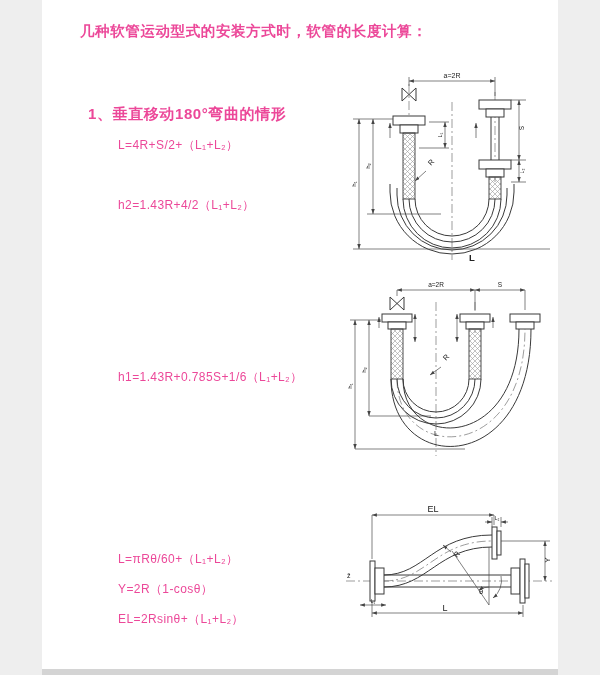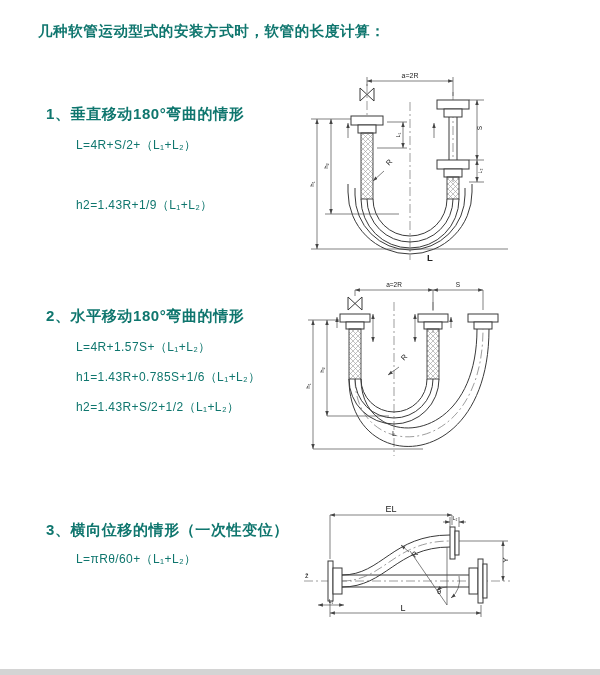--- a/index.html
+++ b/index.html
@@ -1,18 +1,18 @@
 <!DOCTYPE html>
 <html><head>
 <meta charset="utf-8">
 <style>
   html,body{margin:0;padding:0;background:#eee;}
   .page{
-    position:relative;width:600px;height:675px;background:#ffffff;
-    font-family:"Liberation Sans","DejaVu Sans",sans-serif;color:#0f766e;
+    position:relative;width:516px;height:675px;background:#ffffff;
+    font-family:"Liberation Sans","DejaVu Sans",sans-serif;color:#ec4899;
     overflow:hidden;margin:0 auto;
   }
   .title{position:absolute;left:38px;top:22px;font-size:14.5px;font-weight:600;letter-spacing:.6px;}
   .heading{position:absolute;left:46px;font-size:15px;font-weight:600;letter-spacing:.6px;}
   .formula{position:absolute;left:76px;font-size:12px;font-weight:500;letter-spacing:.4px;}
   svg.diag{position:absolute;}
   svg text{font-family:"Liberation Sans","DejaVu Sans",sans-serif;fill:#222;}
   .ol{stroke:#3a3a3a;stroke-width:1;fill:none;}
   .ol2{stroke:#3a3a3a;stroke-width:1;fill:#ffffff;}
   .dim{stroke:#4a4a4a;stroke-width:.7;fill:none;}
@@ -21,29 +21,27 @@
 </style>
 </head>
 <body>
 
 <div class="page">
 
   <div class="title">几种软管运动型式的安装方式时，软管的长度计算：</div>
 
   <div class="heading" style="top:105px">1、垂直移动180°弯曲的情形</div>
   <div class="formula" style="top:137px">L=4R+S/2+（L₁+L₂）</div>
-  <div class="formula" style="top:197px">h2=1.43R+1/9（L₁+L₂）</div>
-
-  <div class="heading" style="top:307px">2、水平移动180°弯曲的情形</div>
-  <div class="formula" style="top:339px">L=4R+1.57S+（L₁+L₂）</div>
+  <div class="formula" style="top:197px">h2=1.43R+4/2（L₁+L₂）</div>
+
   <div class="formula" style="top:369px">h1=1.43R+0.785S+1/6（L₁+L₂）</div>
-  <div class="formula" style="top:399px">h2=1.43R+S/2+1/2（L₁+L₂）</div>
-
-  <div class="heading" style="top:521px">3、横向位移的情形（一次性变位）</div>
+
   <div class="formula" style="top:551px">L=πRθ/60+（L₁+L₂）</div>
+  <div class="formula" style="top:581px">Y=2R（1-cosθ）</div>
+  <div class="formula" style="top:611px">EL=2Rsinθ+（L₁+L₂）</div>
 
   <svg class="diag" style="left:303px;top:64px" width="290" height="200" viewBox="0 0 290 200">
     <defs>
       <marker id="m1" markerWidth="8" markerHeight="6" refX="7" refY="2.5" orient="auto-start-reverse">
         <path d="M0,0 L7,2.5 L0,5 Z" fill="#444"></path>
       </marker>
       <pattern id="h1p" width="5" height="5" patternUnits="userSpaceOnUse">
         <path d="M0,5 L5,0 M0,0 L5,5" stroke="#9a9a9a" stroke-width="0.6"></path>
       </pattern>
     </defs>

